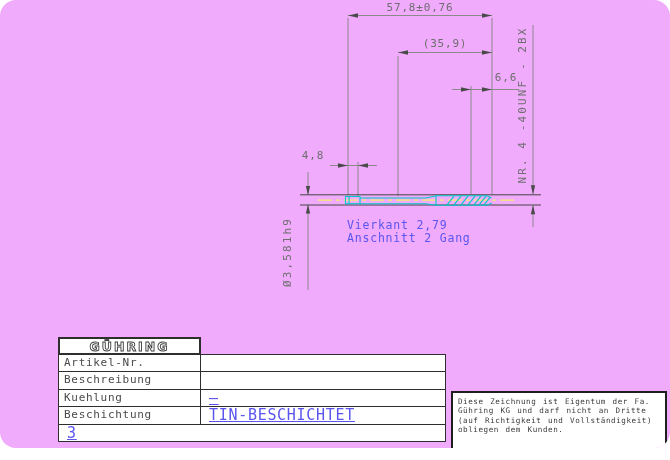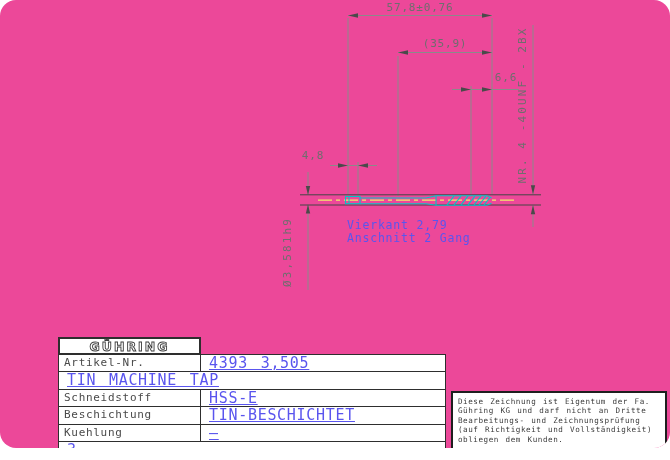--- a/index.html
+++ b/index.html
@@ -1,17 +1,17 @@
 <!DOCTYPE html>
 <html><head>
 <meta charset="utf-8">
 <style>
   html,body { margin:0; padding:0; background:#ffffff; }
   .canvas {
-    position:relative; width:670px; height:448px; background:#ec4899;
+    position:relative; width:670px; height:448px; background:#f0abfc;
     font-family:"DejaVu Sans Mono", "Liberation Mono", monospace;
     overflow:hidden;
     border-radius:16px;
   }
   svg { position:absolute; left:0; top:0; }
   svg text {
     font-family:"DejaVu Sans Mono", "Liberation Mono", monospace;
   }
   .dim-text { font-size:11px; fill:#6e6e6e; letter-spacing:0.8px; }
   .dim-text-v { font-size:11px; fill:#6e6e6e; letter-spacing:2.1px; }
@@ -28,21 +28,21 @@
     font-size:12.5px; font-weight:bold; letter-spacing:2px;
     color:#9a9a9a;
     -webkit-text-fill-color:#ffffff;
     -webkit-text-stroke:0.9px #3c3c3c;
   }
   .spec-table {
     position:absolute; left:58px; top:354px; width:388px;
     box-sizing:border-box; border:1.5px solid #2e2e2e; background:#fff;
   }
   .spec-row { display:flex; height:16.4px; border-top:1px solid #2e2e2e; }
-  .spec-row:first-child { border-top:none; }
+  .spec-row:first-child { border-top:none;flex-direction:column; }
   .spec-label {
     box-sizing:border-box; width:142px; border-right:1.2px solid #2e2e2e;
     color:#4a4a4a; font-size:11px; line-height:16px; padding-left:5px;
     letter-spacing:0.7px; white-space:pre; overflow:hidden;
   }
   .spec-value {
     flex:1; color:#5a55ee; font-size:15px; line-height:16px; padding-left:8px;
     letter-spacing:0.7px; word-spacing:3px; white-space:pre; overflow:hidden;text-decoration:underline;
   }
   
@@ -144,40 +144,35 @@
   <div class="logo-cell">
     <span class="logo-text">GÜHRING</span>
   </div>
 
   <div class="spec-table">
     <div class="spec-row">
       <div class="spec-label">Artikel-Nr.</div>
       <div class="spec-value">4393 3,505</div>
     </div>
     <div class="spec-row">
-      <div class="spec-value">TIN MACHINE TAP</div>
+      <div class="spec-label">Beschreibung</div>
     </div>
     <div class="spec-row">
-      <div class="spec-label">Schneidstoff</div>
-      <div class="spec-value">HSS-E</div>
+      <div class="spec-label">Kuehlung</div>
+      <div class="spec-value">–</div>
     </div>
     <div class="spec-row">
       <div class="spec-label">Beschichtung</div>
       <div class="spec-value">TIN-BESCHICHTET</div>
-    </div>
-    <div class="spec-row">
-      <div class="spec-label">Kuehlung</div>
-      <div class="spec-value">–</div>
     </div>
     <div class="spec-row">
       <div class="spec-value">3</div>
     </div>
   </div>
 
   <div class="disclaimer">
     <div>Diese Zeichnung ist Eigentum der Fa.</div>
     <div>Gühring KG und darf nicht an Dritte</div>
-    <div>Bearbeitungs- und Zeichnungsprüfung</div>
     <div>(auf Richtigkeit und Vollständigkeit)</div>
     <div>obliegen dem Kunden.</div>
   </div>
 
 </div>
 
 </body></html>

